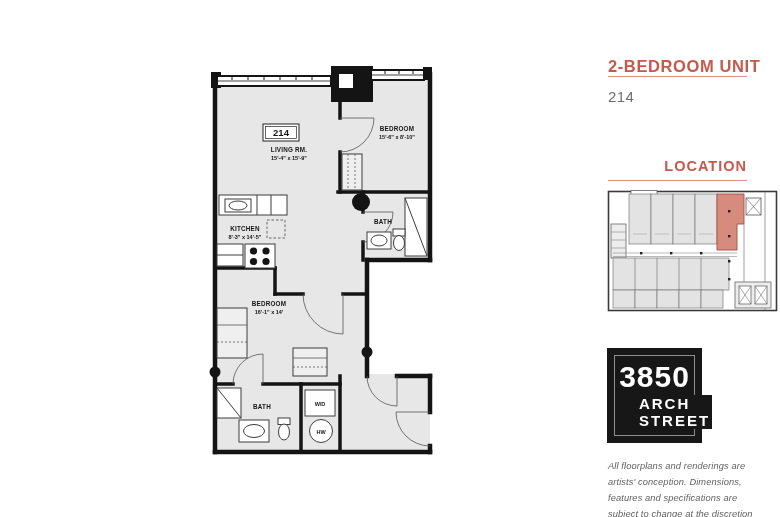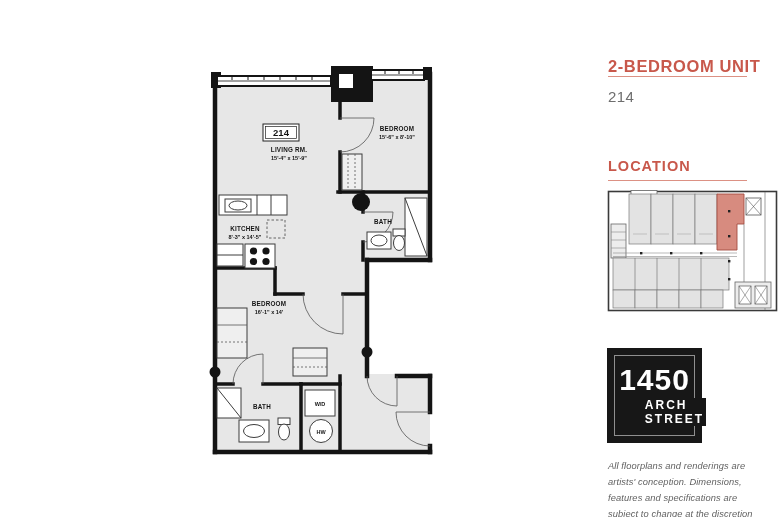--- a/index.html
+++ b/index.html
@@ -6,30 +6,30 @@
   .canvas{position:relative;width:780px;height:517px;background:#ffffff;overflow:hidden;
           font-family:"Liberation Sans",sans-serif;}
   
   .right-col{position:absolute;left:608px;top:0;width:172px;}
   .unit-title{position:absolute;left:0;top:57px;width:139px;font-size:16.5px;font-weight:bold;
               letter-spacing:.6px;color:var(--accent);
               border-bottom:1.5px solid var(--accent-light);white-space:nowrap;}
   .unit-number{position:absolute;left:0;top:88px;font-size:15px;color:#6e6e6e;letter-spacing:.4px;}
   .location-heading{position:absolute;left:0;top:158px;width:139px;font-size:14.5px;font-weight:bold;
               letter-spacing:1px;color:var(--accent);padding-bottom:6px;
-              border-bottom:1.5px solid var(--accent-light);}
+              border-bottom:1.5px solid var(--accent-light);text-align:right;}
   .map-wrap{position:absolute;left:-1px;top:190px;width:171px;height:122px;}
   
   .logo{position:absolute;left:-1px;top:348px;width:95px;height:95px;background:#171717;}
   .logo-border{position:absolute;left:7px;top:7px;right:7px;bottom:7px;border:1px solid #8f8f8f;}
   .logo-text{position:absolute;left:0;top:0;width:100%;height:100%;display:flex;flex-direction:column;
              align-items:center;justify-content:center;}
   .logo-number{font-size:30px;font-weight:bold;color:#fff;letter-spacing:1px;line-height:1;
                background:#171717;padding:0 3px;z-index:2;}
-  .logo-street{font-size:12px;font-weight:bold;color:#fff;letter-spacing:2px;margin-top:3px;
+  .logo-street{font-size:15px;font-weight:bold;color:#fff;letter-spacing:2px;margin-top:3px;
                background:#171717;padding:0 2px;z-index:2;margin-left:40px;}
   
   .disclaimer{position:absolute;left:0;top:450px;width:152px;font-size:9.3px;font-style:italic;
               color:#626262;line-height:1.72;letter-spacing:.1px;}
   
   .fp-wrap{position:absolute;left:205px;top:62px;width:240px;height:400px;}
   svg text{font-family:"Liberation Sans",sans-serif;fill:#141414;}
   .room-name{font-size:6.3px;font-weight:bold;letter-spacing:.2px;}
   .room-dims{font-size:5.5px;font-weight:bold;}
   .unit-box-text{font-size:9.5px;font-weight:bold;}
@@ -286,20 +286,20 @@
           <rect x="63" y="62" width="2.4" height="2.4"></rect>
             <rect x="33" y="62" width="2.4" height="2.4"></rect>
           <rect x="93" y="62" width="2.4" height="2.4"></rect>
         </g>
       </svg>
     </div>
 
     <div class="logo">
       <div class="logo-border"></div>
       <div class="logo-text">
-        <div class="logo-number">1450</div>
+        <div class="logo-number">3850</div>
         <div class="logo-street">ARCH STREET</div>
       </div>
     </div>
 
     <p class="disclaimer">All floorplans and renderings are artists' conception. Dimensions, features and specifications are subject to change at the discretion of the builder.</p>
   </div>
 </div>
 
 </body></html>

